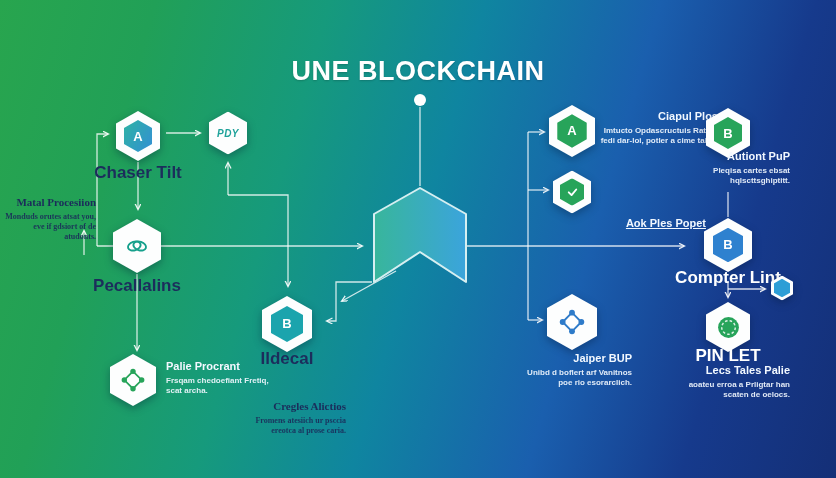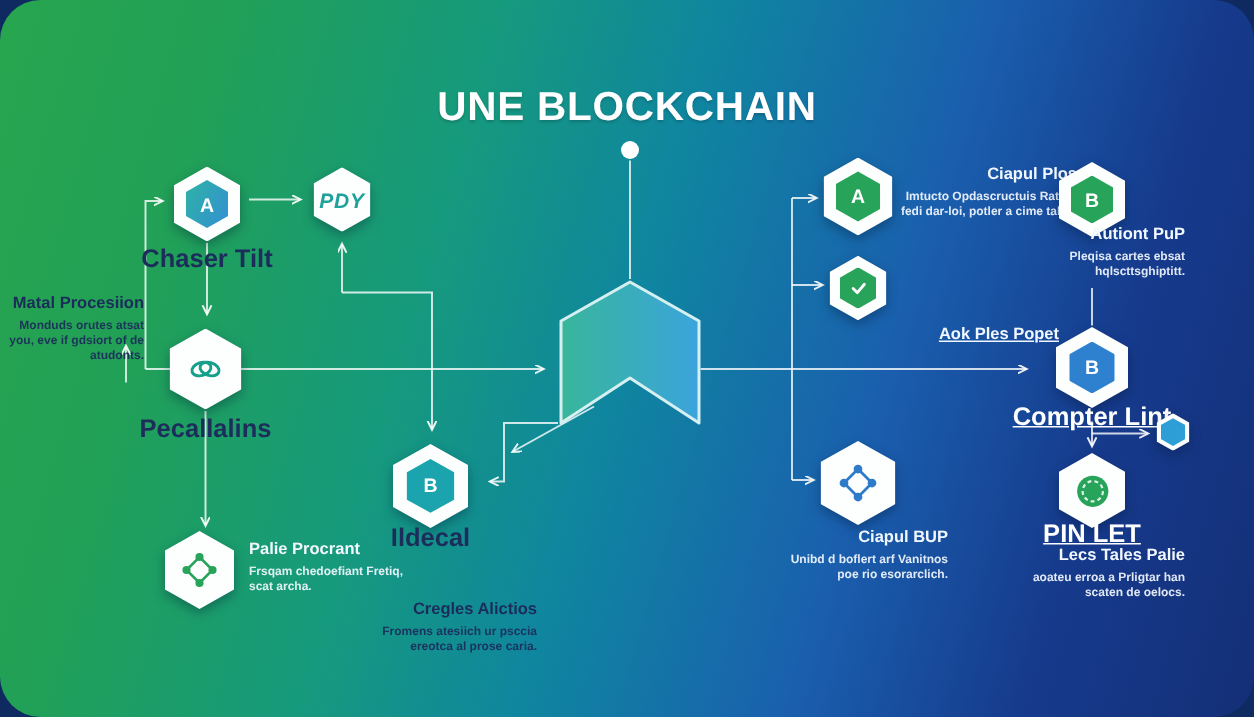--- a/index.html
+++ b/index.html
@@ -1,37 +1,36 @@
 <!DOCTYPE html>
 <html><head>
 <meta charset="utf-8">
 <style>
   html,body{margin:0;padding:0;background:#0e2a60;}
   .stage{
     position:relative;width:836px;height:478px;overflow:hidden;
     font-family:"Liberation Sans",sans-serif;
     background:linear-gradient(106deg,#28a54e 0%,#21a057 16%,#169a7c 34%,#0f85a0 50%,#1a5fae 68%,#163a8c 84%,#142f77 100%);
-    border-radius:27px;
   }
   .overlay{position:absolute;inset:0;z-index:1;}
   .node{position:absolute;transform:translate(-50%,-50%);z-index:2;filter:drop-shadow(0 3px 4px rgba(0,20,50,.35));}
   .hex{clip-path:polygon(50% 0,100% 25%,100% 75%,50% 100%,0 75%,0 25%);background:#fdfefe;display:flex;align-items:center;justify-content:center;}
   .core{clip-path:polygon(50% 0,100% 25%,100% 75%,50% 100%,0 75%,0 25%);width:64%;height:64%;display:flex;align-items:center;justify-content:center;color:#fff;font-weight:bold;font-size:13px;}
   .title{position:absolute;left:0;top:56px;width:100%;text-align:center;color:#fff;font-size:27px;font-weight:bold;letter-spacing:.5px;z-index:2;text-shadow:0 1px 2px rgba(0,0,0,.18);}
   .hexlabel{position:absolute;transform:translateX(-50%);font-weight:bold;font-size:17px;white-space:nowrap;z-index:2;}
   .navy{color:#1c2d5c;}
-  .white{color:#ffffff;text-decoration:underline;}
+  .white{color:#ffffff;}
   .tblock{position:absolute;z-index:2;line-height:1.25;}
   .tb-title{font-weight:bold;font-size:11px;margin-bottom:2px;}
   .tb-body{font-size:8px;font-weight:600;opacity:.92;}
   .tb-center{text-align:right;}
-  .dark{color:#1b2c5a;}
+  .dark{color:#1b2c5a;font-family:Liberation Serif, serif;}
   .lite{color:#f2f8ff;}
   .u{text-decoration:underline;margin-top:43px;}
-  .pdy{color:#1fa29a;font-weight:bold;font-style:italic;font-size:14px;letter-spacing:.5px;}
+  .pdy{color:#1fa29a;font-weight:bold;font-style:italic;font-size:10px;letter-spacing:.5px;}
 </style>
 </head>
 <body>
 
 <div class="stage">
 
   <svg class="overlay" width="836" height="478" viewBox="0 0 836 478">
     <defs>
       <marker id="arw" markerWidth="9" markerHeight="9" refX="5.5" refY="3" orient="auto" markerUnits="userSpaceOnUse">
         <path d="M0,0 L6,3 L0,6" fill="none" stroke="rgba(255,255,255,.9)" stroke-width="1.3"></path>
@@ -116,21 +115,21 @@
     <div class="tb-body">Frsqam chedoefiant Fretiq, scat archa.</div>
   </div>
 
   <div class="node" style="left:287px;top:324px">
     <div class="hex" style="width:50px;height:56px">
       <div class="core" style="background:#1ba4ad">B</div>
     </div>
   </div>
   <div class="hexlabel navy" style="left:287px;top:349px">Ildecal</div>
 
-  <div class="tblock dark tb-center" style="left:246px;top:400px;width:112px">
+  <div class="tblock dark tb-center" style="left:234px;top:400px;width:112px">
     <div class="tb-title">Cregles Alictios</div>
     <div class="tb-body">Fromens atesiich ur psccia ereotca al prose caria.</div>
   </div>
 
   <div class="node" style="left:572px;top:131px">
     <div class="hex" style="width:46px;height:52px">
       <div class="core" style="background:#27a45a">A</div>
     </div>
   </div>
   <div class="tblock lite tb-center" style="left:600px;top:110px;width:118px">
@@ -158,21 +157,21 @@
         <g fill="#2e7bc9">
             <circle cx="12" cy="4" r="2.5"></circle>
             <circle cx="20" cy="12" r="2.5"></circle>
             <circle cx="12" cy="20" r="2.5"></circle>
             <circle cx="4" cy="12" r="2.5"></circle>
           </g>
       </svg>
     </div>
   </div>
   <div class="tblock lite tb-center" style="left:512px;top:352px;width:120px">
-    <div class="tb-title">Ciapul BUP</div>
+    <div class="tb-title">Jaiper BUP</div>
     <div class="tb-body">Unibd d boflert arf Vanitnos poe rio esorarclich.</div>
   </div>
 
   <div class="node" style="left:728px;top:133px">
     <div class="hex" style="width:44px;height:50px">
       <div class="core" style="background:#27a45a">B</div>
     </div>
   </div>
   <div class="tblock lite tb-center" style="left:666px;top:150px;width:124px">
     <div class="tb-title">Autiont PuP</div>

